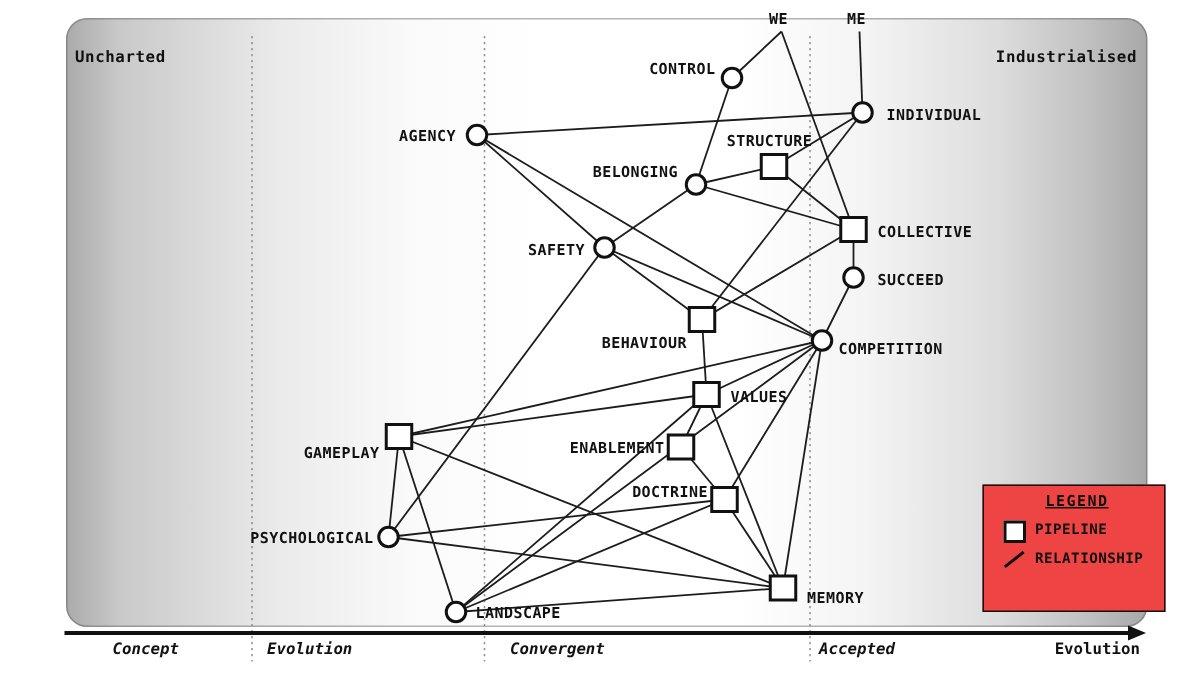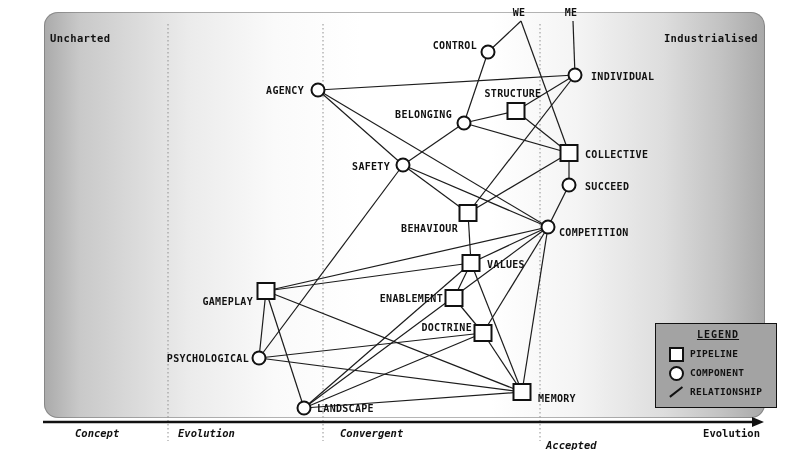--- a/index.html
+++ b/index.html
@@ -15,21 +15,21 @@
   }
   .corner-label{position:absolute;top:32px;font-weight:bold;font-size:10.5px;color:#111;letter-spacing:.4px;}
   #uncharted-label{left:50px;}
   #industrialised-label{right:42px;}
   #map-svg{position:absolute;left:0;top:0;}
   
   .stage-label{position:absolute;top:427px;font-size:10.5px;font-style:italic;font-weight:bold;color:#111;}
   #evolution-label{position:absolute;top:427px;right:40px;font-size:10.5px;font-weight:bold;color:#111;}
   
   #legend{
-    position:absolute;left:655px;top:323px;width:122px;height:85px;background:#a3a3a3;
+    position:absolute;left:655px;top:323px;width:122px;height:85px;background:#ef4444;
     border:1.6px solid #111;box-sizing:border-box;padding:5px 8px 4px 12px;
   }
   #legend-title{
     text-align:center;font-weight:bold;font-size:10px;color:#111;letter-spacing:1px;
     text-decoration:underline;margin-bottom:4px;
   }
   .legend-row{display:flex;align-items:center;height:19px;}
   .legend-icon{width:18px;height:16px;flex:0 0 18px;position:relative;}
   .legend-label{font-size:9.5px;font-weight:bold;color:#111;letter-spacing:.3px;margin-left:4px;}
   .icon-square{position:absolute;left:1px;top:1px;width:11px;height:11px;border:2px solid #111;background:#fff;}
@@ -125,39 +125,33 @@
       <circle cx="304" cy="408" r="6.5" fill="#ffffff" stroke="#111111" stroke-width="2"></circle>
       <text x="317" y="412" text-anchor="start" fill="#111111" font-size="10px" font-weight="bold" letter-spacing="0.3" font-family="&quot;DejaVu Sans Mono&quot;,&quot;Liberation Mono&quot;,monospace">LANDSCAPE</text>
       <line x1="43" y1="422" x2="753" y2="422" stroke="#111" stroke-width="2.6"></line>
       <polygon points="752,417 764,422 752,427" fill="#111"></polygon>
     </svg>
 
   <div id="axis-labels">
       <span class="stage-label" style="left: 48px; margin-left: 27px;">Concept</span>
       <span class="stage-label" style="left: 178px;">Evolution</span>
       <span class="stage-label" style="left: 340px; font-style: italic;">Convergent</span>
-      <span class="stage-label" style="left: 546px; margin-top: 12px;">Accepted</span>
+      <span class="stage-label" style="left: 546px;">Accepted</span>
     </div>
   <div id="evolution-label">Evolution</div>
 
   <div id="legend">
     <div id="legend-title">LEGEND</div>
     <div class="legend-row">
       <span class="legend-icon">
           <span class="icon-square"></span>
         </span>
       <span class="legend-label">PIPELINE</span>
     </div>
     <div class="legend-row">
       <span class="legend-icon">
-          <span class="icon-circle"></span>
-        </span>
-      <span class="legend-label">COMPONENT</span>
-    </div>
-    <div class="legend-row">
-      <span class="legend-icon">
           <span class="icon-line"></span>
         </span>
       <span class="legend-label">RELATIONSHIP</span>
     </div>
   </div>
 
 </div>
 
 </body></html>

